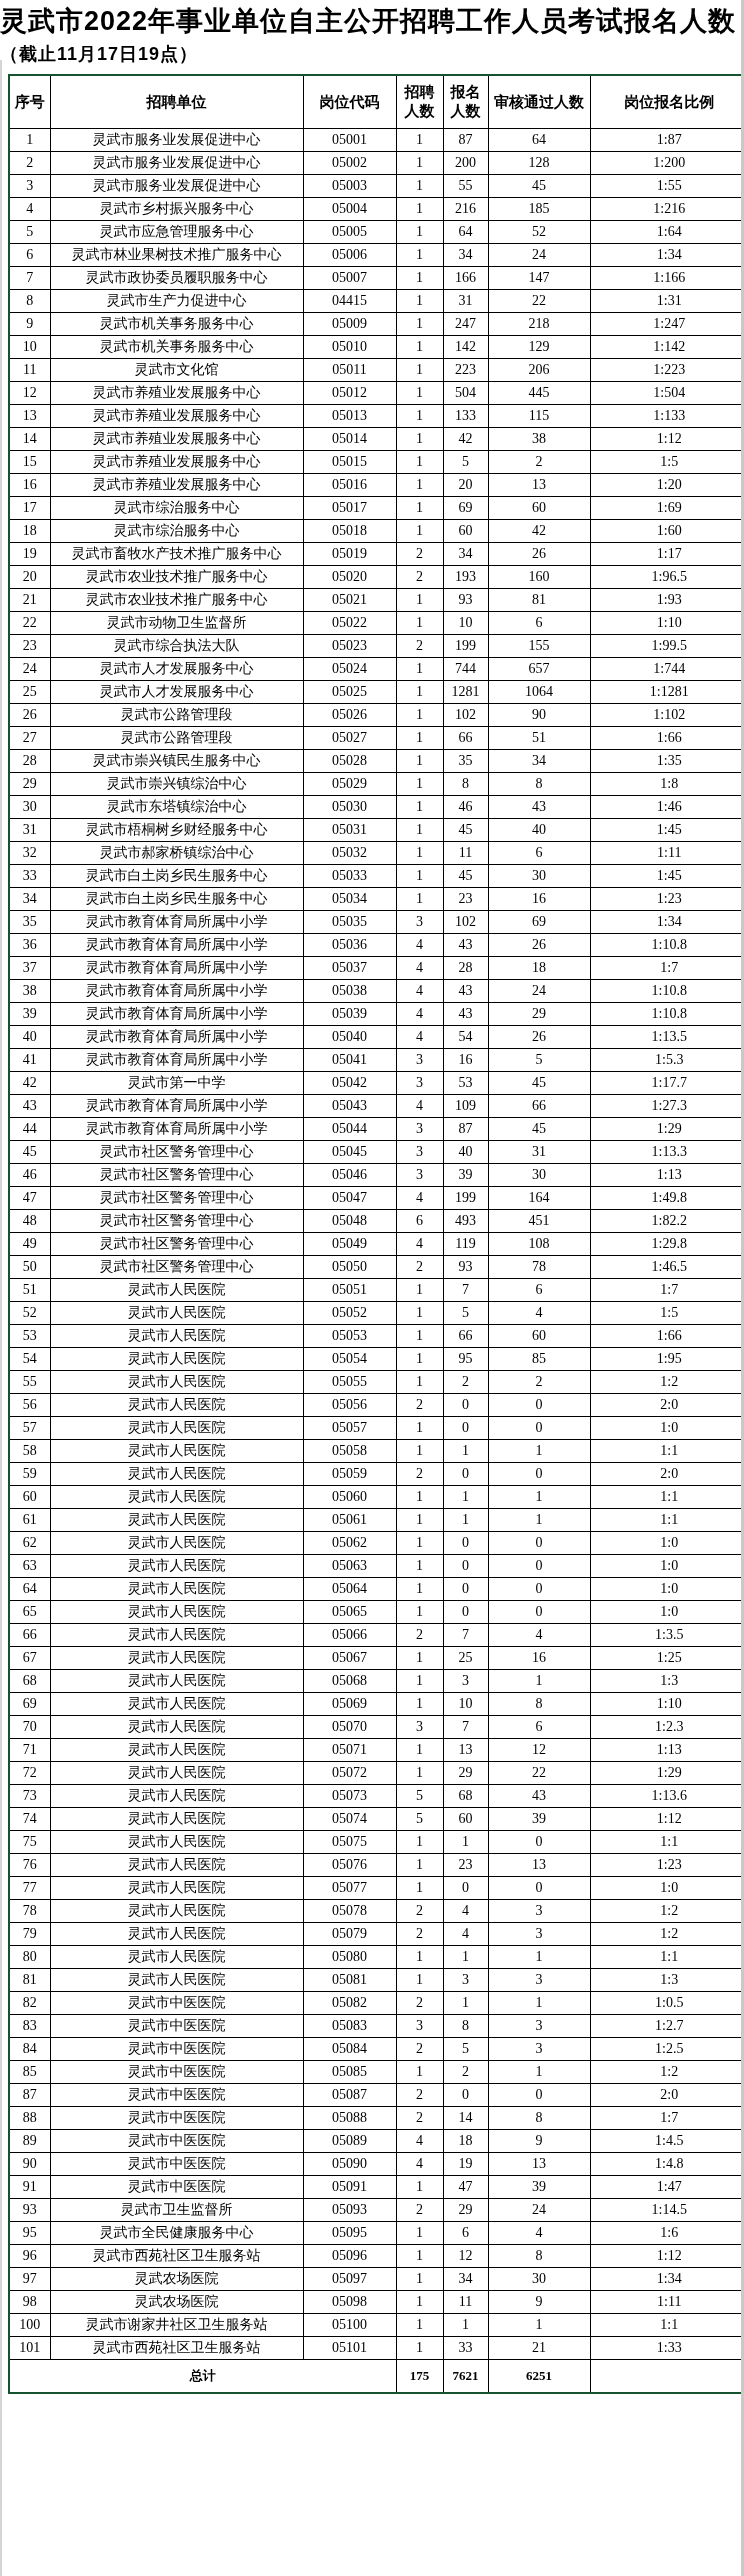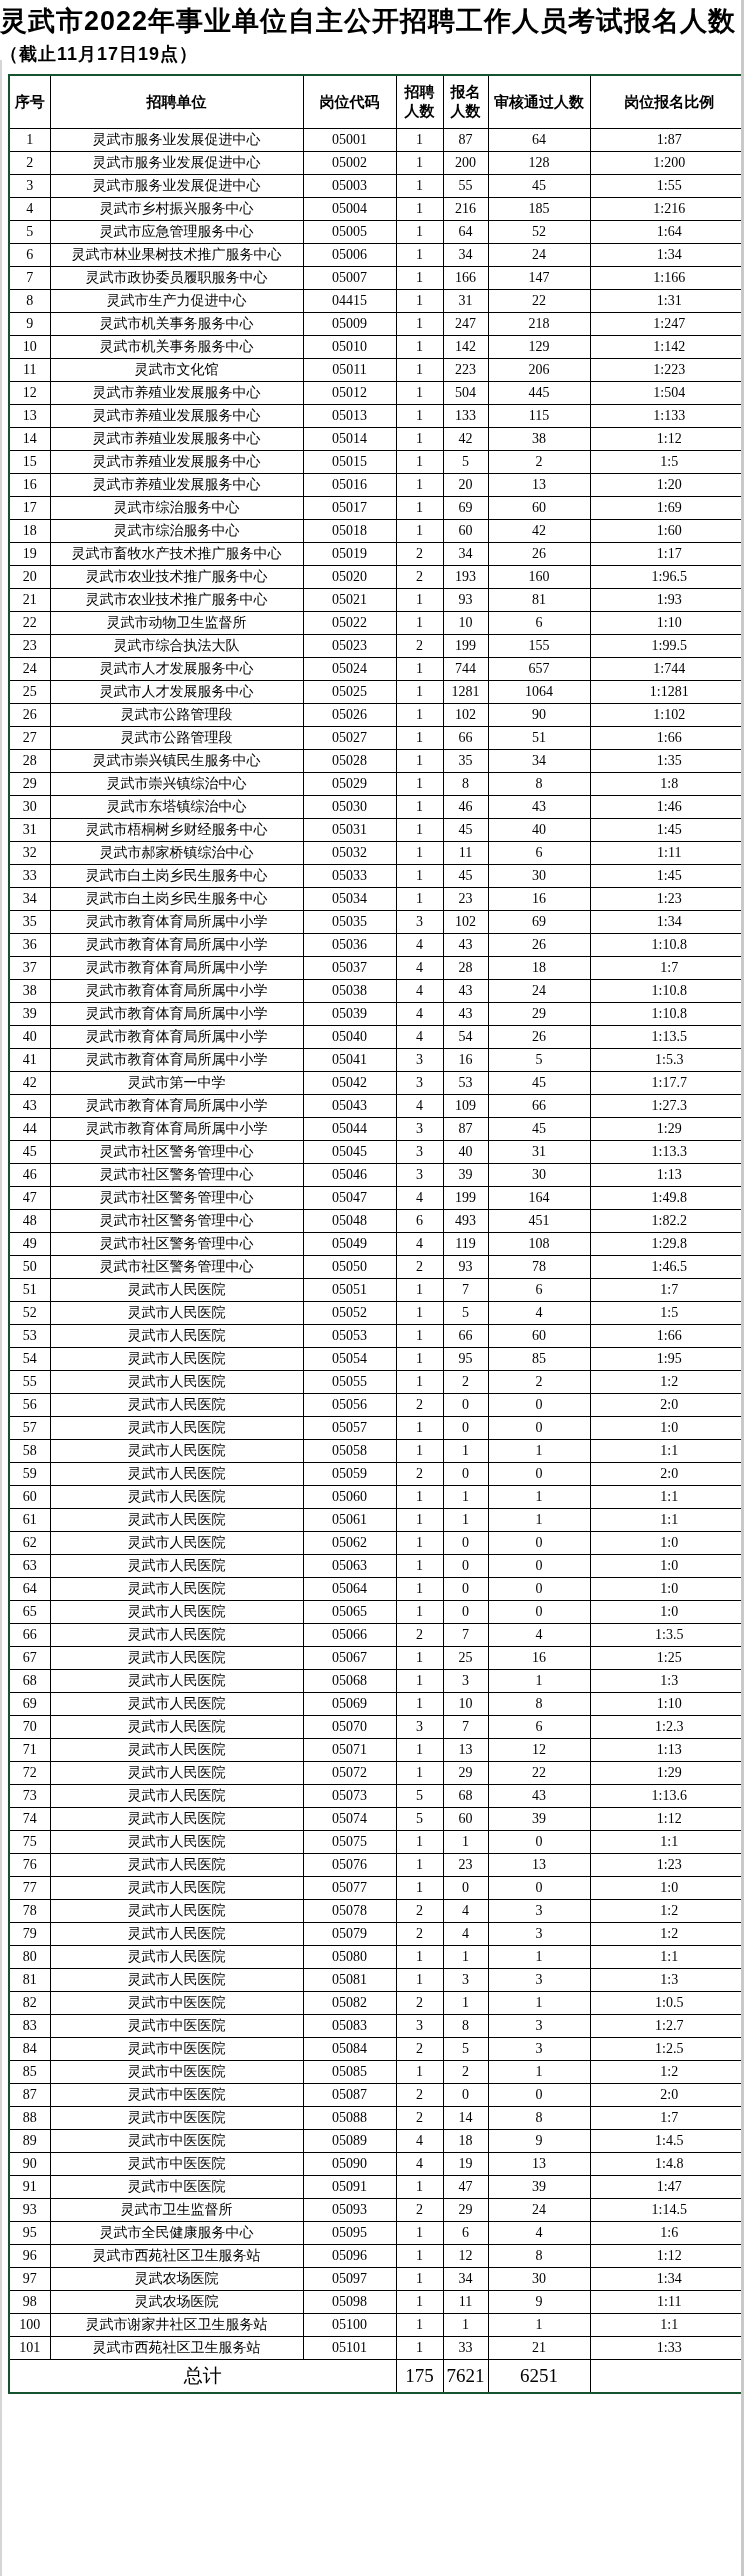--- a/index.html
+++ b/index.html
@@ -69,22 +69,22 @@
     white-space: normal;
     line-height: 1.25;
   }
   table.report tbody td {
     height: 22px;
     font-size: 14px;
     font-weight: 400;
   }
   table.report tfoot td {
     height: 32px;
-    font-size: 19px;
-    font-weight: 400;
+    font-size: 13px;
+    font-weight: 700;
   }
   col.c-seq     { width: 41px; }
   col.c-unit    { width: 253px; }
   col.c-code    { width: 93px; }
   col.c-recruit { width: 47px; }
   col.c-applied { width: 45px; }
   col.c-approved{ width: 102px; }
   col.c-ratio   { width: 159px; }
 </style>
 </head>

